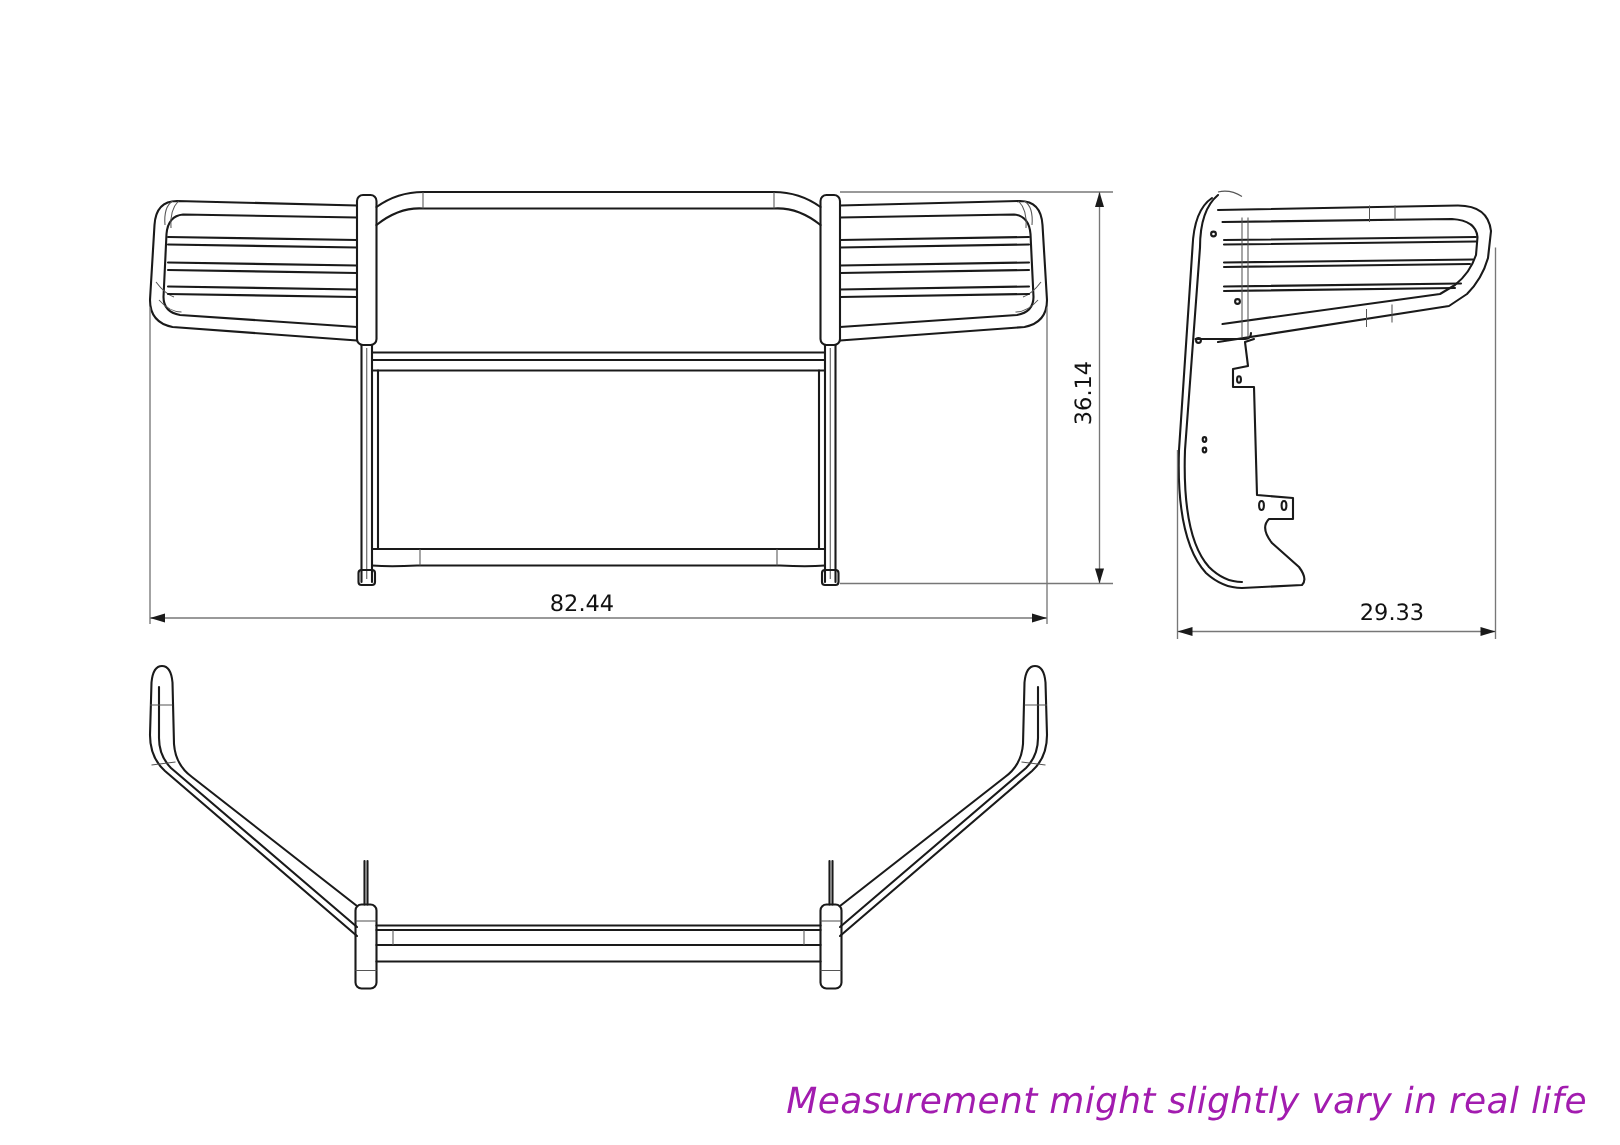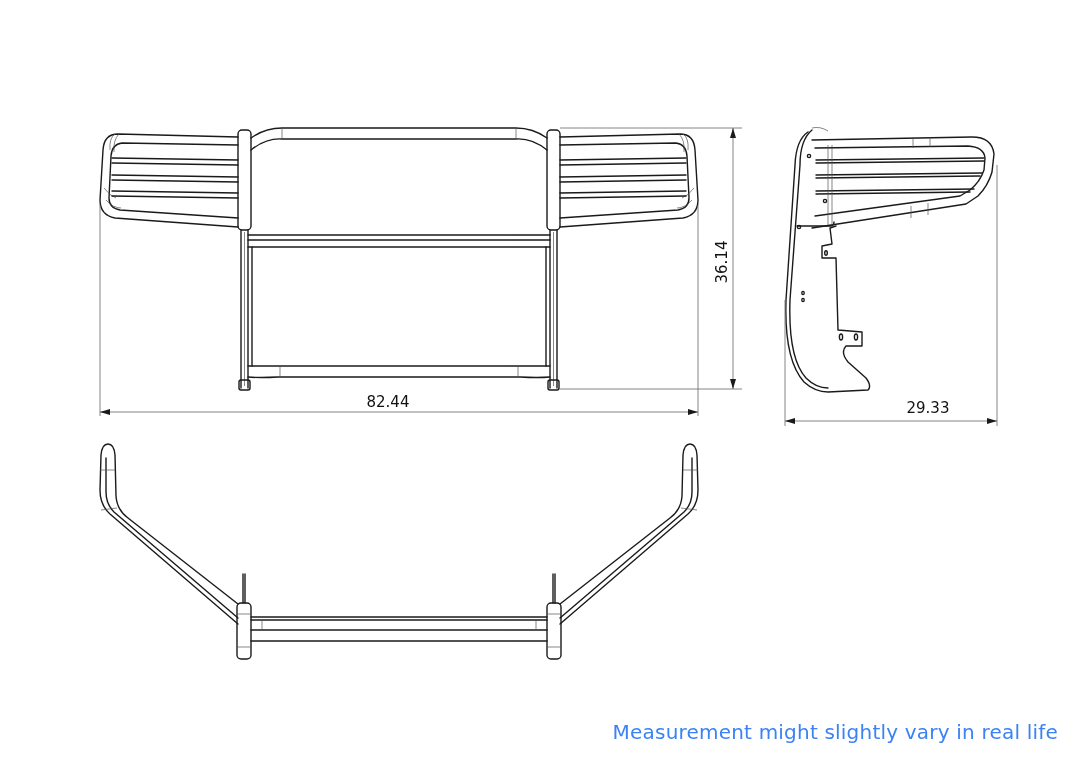--- a/index.html
+++ b/index.html
@@ -5,21 +5,21 @@
     html, body { margin: 0; padding: 0; background: #ffffff; }
     body { width: 1080px; height: 763px; position: relative; overflow: hidden; font-family: "DejaVu Sans", sans-serif; }
     #drawing { position: absolute; left: 0; top: 0; width: 1080px; height: 763px; }
     .ln { fill: none; stroke: #1a1a1a; stroke-width: 1.4; stroke-linejoin: round; stroke-linecap: round; }
     .thin { fill: none; stroke: #555; stroke-width: 0.7; }
     .dim { fill: none; stroke: #777; stroke-width: 0.9; }
     .arrow { fill: #1a1a1a; stroke: none; }
     .dimtext { font-family: "DejaVu Sans", sans-serif; font-size: 15px; fill: #111; }
     .note {
       position: absolute; right: 22px; top: 720px;
-      font-family: "DejaVu Sans", sans-serif; font-size: 20px; color: #3b82f6; letter-spacing: 0.2px;
+      font-family: "DejaVu Sans", sans-serif; font-size: 24px; color: #a21caf; letter-spacing: 0.2px; font-style: italic;
     }
   </style>
 </head>
 <body>
 
 <svg id="drawing" viewBox="0 0 1080 763" xmlns="http://www.w3.org/2000/svg">
 
   <g>
 
     <g>

